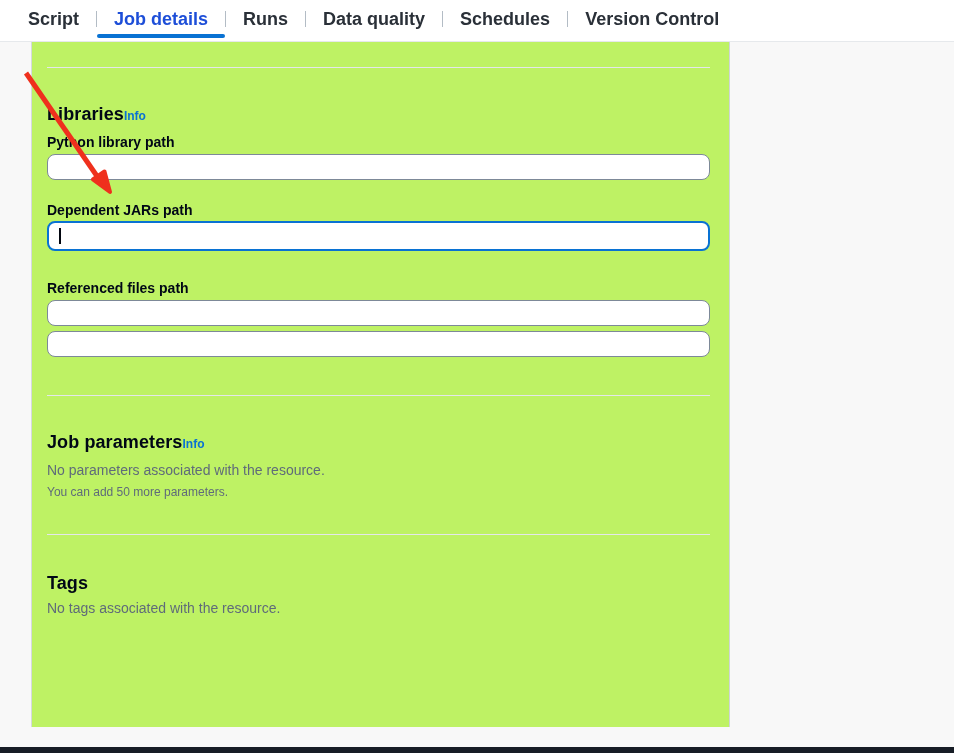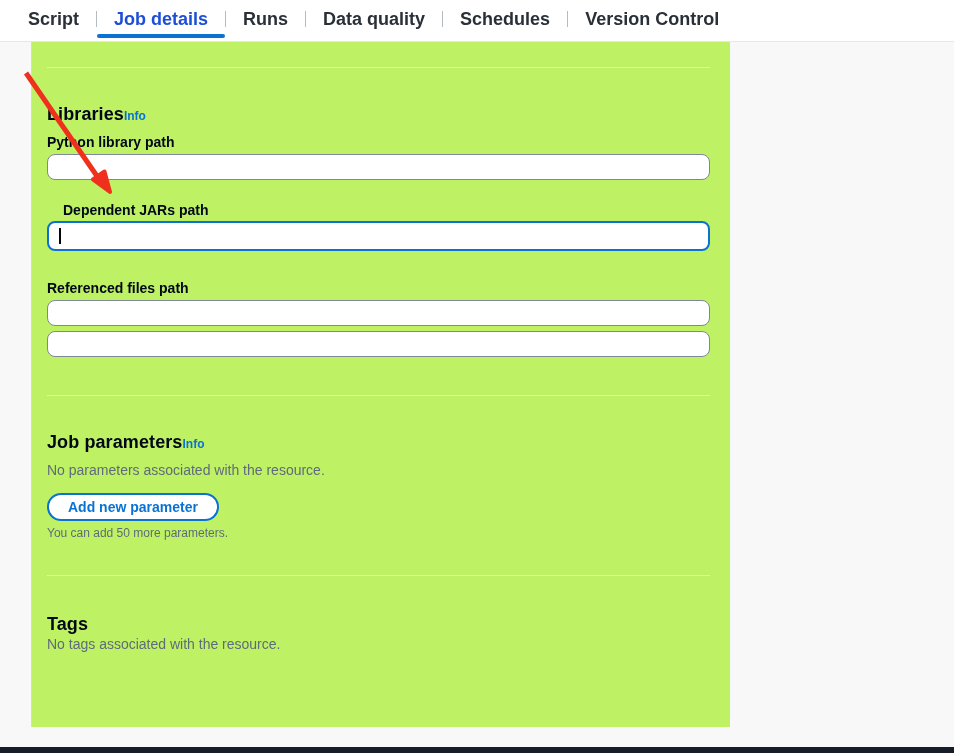--- a/index.html
+++ b/index.html
@@ -39,40 +39,40 @@
   .section-head h2 { font-size:18px; font-weight:700; color:#000716; letter-spacing:.1px; }
   .info-link { font-size:12px; font-weight:700; color:#0972d3; 
                text-decoration:none; cursor:pointer; }
   .head-1 { margin-top:36px; }
   .head-2 { margin-top:36px; }
   .head-3 { margin-top:38px; }
 
   .field-label { display:block; font-size:14px; font-weight:700; color:#000716;
                  line-height:18px; }
   .lbl-1 { margin-top:7px; }
-  .lbl-2 { margin-top:21px;margin-left:16px; }
+  .lbl-2 { margin-top:21px; }
   .lbl-3 { margin-top:28px; }
   .lbl-4 { margin-top:19px; }
 
   .input { width:100%; height:26px; background:#ffffff; border:1px solid #7d8998;
            border-radius:8px; font-size:14px; color:#000716; padding:0 11px;
            display:flex; align-items:center; cursor:text; }
   .inp-1 { margin-top:3px; }
   .inp-2 { margin-top:2px; }
   .inp-3 { margin-top:3px; }
   .inp-4 { margin-top:5px; }
   .input.focused { position:relative; height:30px; border:2px solid #0972d3; }
   .caret { position:absolute; left:10px; top:50%; transform:translateY(-50%);
            width:2px; height:16px; background:#02060f;
            animation:blink 1.1s steps(1) infinite; }
   @keyframes blink { 50% { opacity:0; } }
 
   .muted { font-size:14px; color:#5f6b7a; line-height:20px; }
   .muted-1 { margin-top:6px; }
-  .muted-2 { }
+  .muted-2 { margin-top:5px; }
   .helper { font-size:12px; color:#5f6b7a; line-height:15px; margin-top:5px; }
 
   .pill-btn { display:inline-flex; align-items:center; justify-content:center;
               height:28px; padding:0 19px; background:#ffffff;
               border:2px solid #0972d3; border-radius:16px; color:#0972d3;
               font-size:14px; font-weight:700; cursor:pointer;
               font-family:inherit; }
   .btn-1 { margin-top:13px; }
   .btn-2 { margin-top:14px; }
 
@@ -132,21 +132,20 @@
 
     <hr class="rule rule-2">
 
     <div class="section-head head-2">
       <h2>Job parameters</h2>
       <a class="info-link">Info</a>
     </div>
 
     <div class="muted muted-1">No parameters associated with the resource.</div>
 
-    <button class="pill-btn btn-1">Add new parameter</button>
 
     <div class="helper">You can add 50 more parameters.</div>
 
     <hr class="rule rule-3">
 
     <div class="section-head head-3">
       <h2>Tags</h2>
     </div>
 
     <div class="muted muted-2">No tags associated with the resource.</div>

